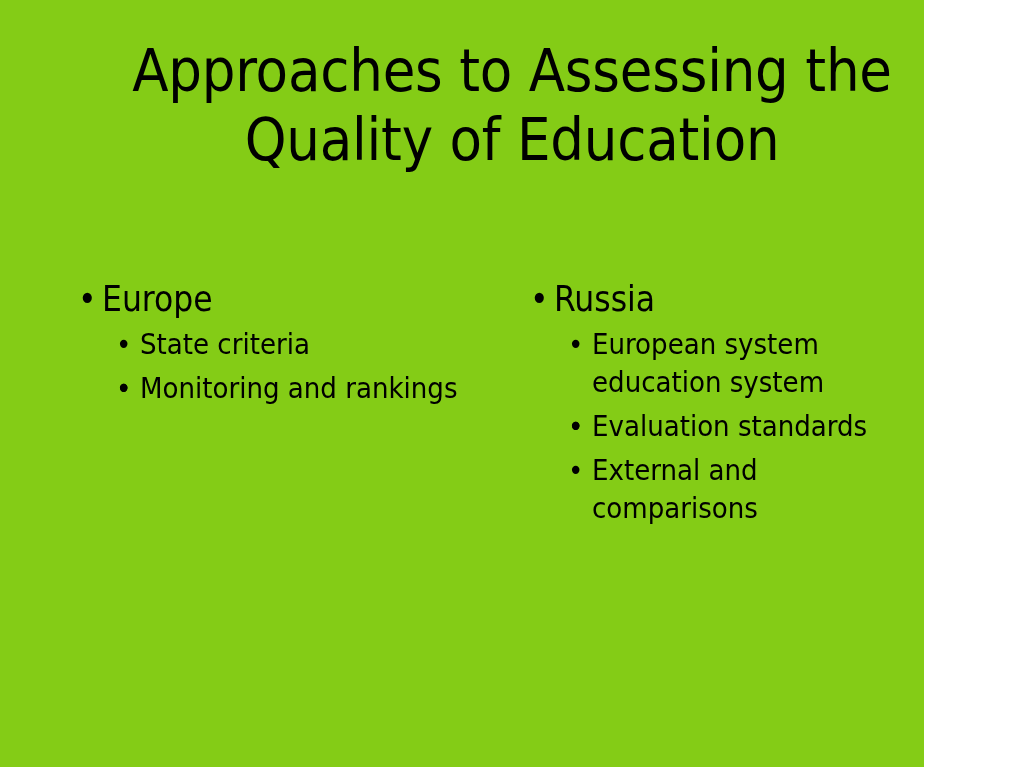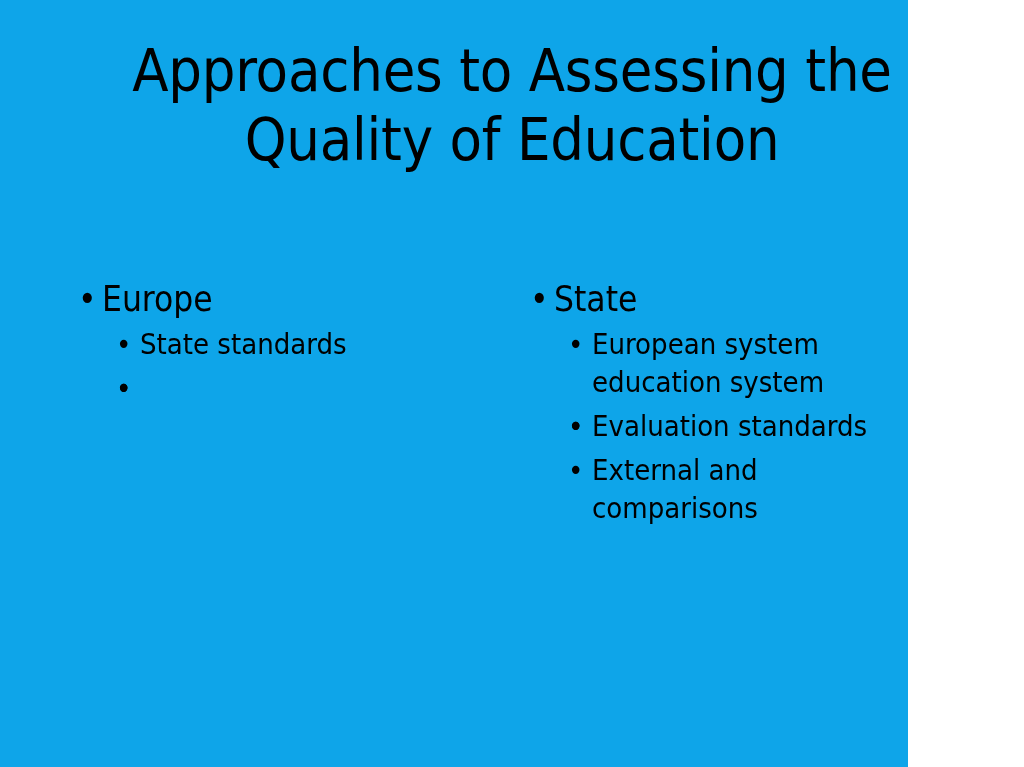--- a/index.html
+++ b/index.html
@@ -5,24 +5,25 @@
   html, body {
     margin: 0;
     padding: 0;
     background: #ffffff;
   }
 
   .slide {
     position: relative;
     width: 908px;
     height: 767px;
-    background: #0ea5e9;
+    background: #84cc16;
     overflow: hidden;
     font-family: "DejaVu Sans Condensed", "Liberation Sans Narrow", "Liberation Sans", sans-serif;
     color: #000000;
+    padding-left: 16px;
     -webkit-font-smoothing: antialiased;
   }
 
   
   .slide-title {
     position: absolute;
     left: 60px;
     top: 36px;
     width: 904px;
     text-align: center;
@@ -119,38 +120,39 @@
     <div class="column column-left">
       <ul class="bullet-list">
         <li class="lvl1">
           <span class="bullet-glyph">•</span>
           <span class="bullet-text">Europe</span>
         </li>
         <li style="list-style:none;">
           <ul class="sublist">
             <li class="lvl2">
               <span class="bullet-glyph">•</span>
-              <span class="bullet-text">State standards</span>
+              <span class="bullet-text">State criteria</span>
             </li>
             <li class="lvl2">
               <span class="bullet-glyph">•</span>
             </li>
             <li class="lvl2">
               <span class="bullet-glyph">•</span>
+              <span class="bullet-text">Monitoring and rankings</span>
             </li>
           </ul>
         </li>
       </ul>
     </div>
 
     <div class="column column-right">
       <ul class="bullet-list">
         <li class="lvl1">
           <span class="bullet-glyph">•</span>
-          <span class="bullet-text">State</span>
+          <span class="bullet-text">Russia</span>
         </li>
         <li style="list-style:none;">
           <ul class="sublist">
             <li class="lvl2">
               <span class="bullet-glyph">•</span>
               <span class="bullet-text">European system education system</span>
             </li>
             <li class="lvl2">
               <span class="bullet-glyph">•</span>
             </li>

